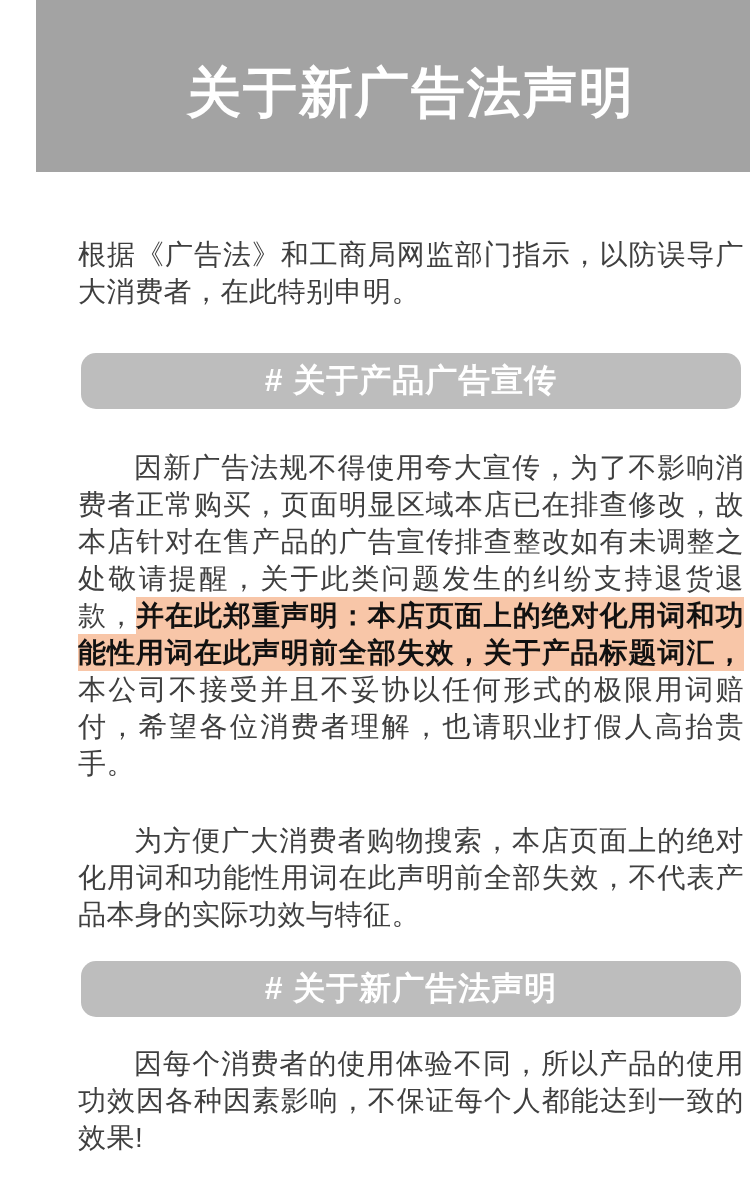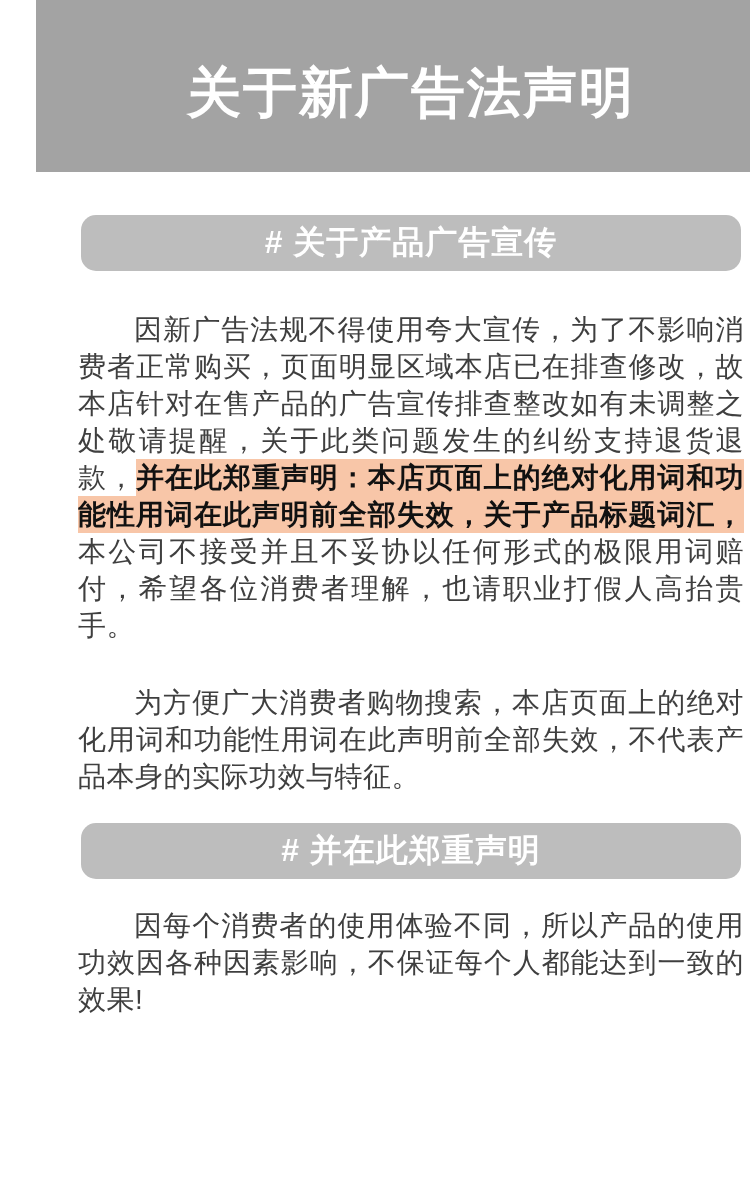--- a/index.html
+++ b/index.html
@@ -82,30 +82,31 @@
 <body>
 
 <div class="page">
 
   <div class="banner">
     <div class="banner-title">关于新广告法声明</div>
   </div>
 
   <div class="content">
 
+    <p class="body-text intro">根据《广告法》和工商局网监部门指示，以防误导广大消费者，在此特别申明。</p>
 
     <div class="section-heading heading-1">
       <span># 关于产品广告宣传</span>
     </div>
 
     <p class="body-text para para-1"><span>因新广告法规不得使用夸大宣传，为了不影响消费者正常购买，页面明显区域本店已在排查修改，故本店针对在售产品的广告宣传排查整改如有未调整之处敬请提醒，关于此类问题发生的纠纷支持退货退款，</span><span class="highlight">并在此郑重声明：本店页面上的绝对化用词和功能性用词在此声明前全部失效，关于产品标题词汇，</span><span>本公司不接受并且不妥协以任何形式的极限用词赔付，希望各位消费者理解，也请职业打假人高抬贵手。</span></p>
 
 
     <p class="body-text para para-2">为方便广大消费者购物搜索，本店页面上的绝对化用词和功能性用词在此声明前全部失效，不代表产品本身的实际功效与特征。</p>
 
     <div class="section-heading heading-3">
-      <span># 并在此郑重声明</span>
+      <span># 关于新广告法声明</span>
     </div>
 
     <p class="body-text para para-3">因每个消费者的使用体验不同，所以产品的使用功效因各种因素影响，不保证每个人都能达到一致的效果!</p>
 
   </div>
 </div>
 
 </body></html>

